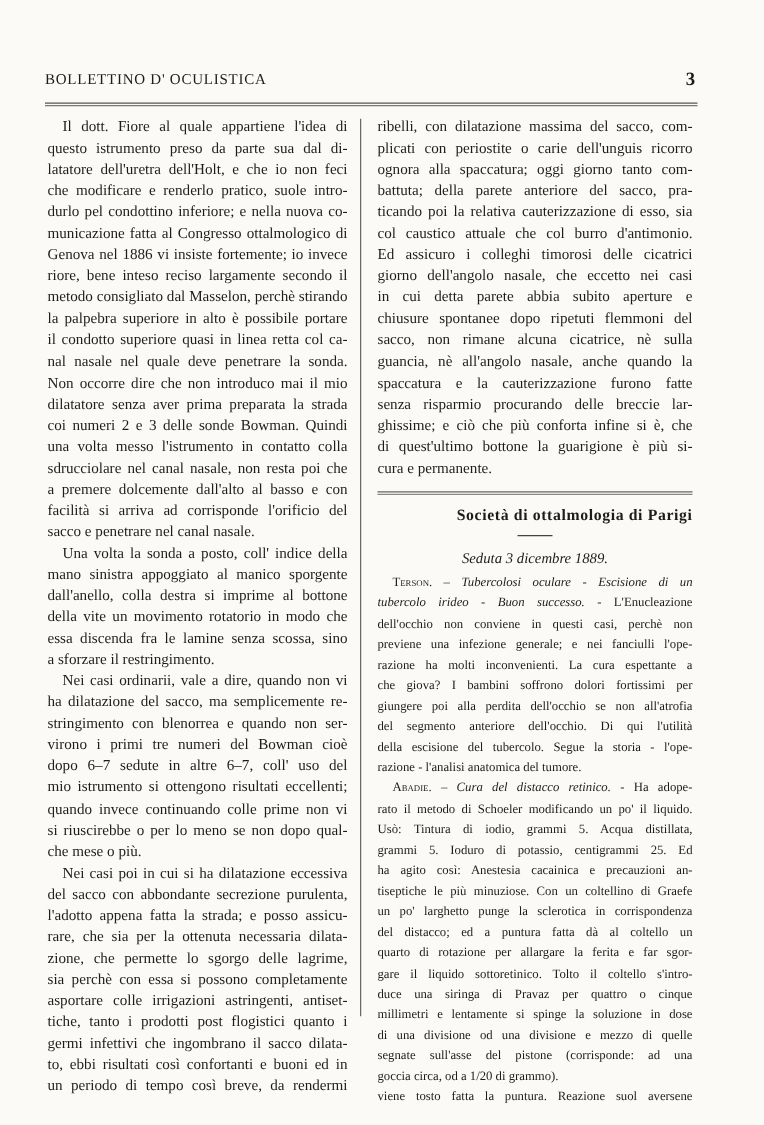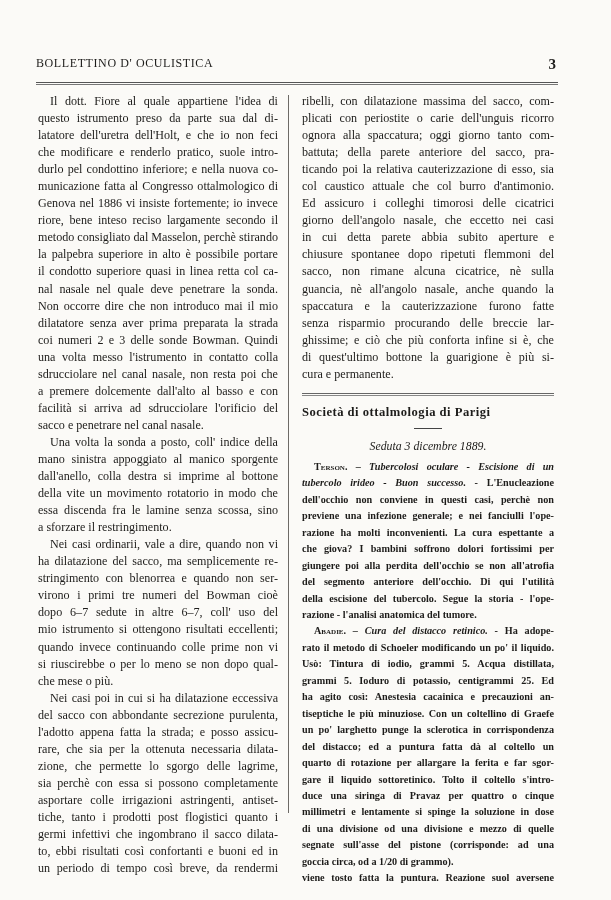--- a/index.html
+++ b/index.html
@@ -33,27 +33,27 @@
     .col {
       position: absolute; top: 93px;
       font-size: 12.1px; line-height: 17.05px;
       text-align: justify;
     }
     .col-left { left: 38px; width: 240px; }
     .col-right { left: 302px; width: 252px; }
     .line { display: block; text-align: justify; text-align-last: justify; white-space: nowrap; overflow: visible; }
     .line.last { text-align-last: left; }
     .line.indent { padding-left: 12px; }
-    .col-right .small { font-size: 10.2px; line-height: 16.45px; font-weight: bold; }
+    .col-right .small { font-size: 10.2px; line-height: 16.45px; }
     .section-rule {
       height: 3px; margin: 10px 0 8px 0;
       border-top: 1px solid #666; border-bottom: 1px solid #888; box-sizing: border-box;
     }
     .section-title {
-      text-align: left; font-weight: bold; font-size: 12.6px;
+      text-align: right; font-weight: bold; font-size: 12.6px;
       letter-spacing: 0.5px; margin-top: 4px;
     }
     .short-rule { width: 28px; height: 1px; background: #444; margin: 7px auto 9px auto; }
     .session-date { text-align: center; font-style: italic; font-size: 11.8px; margin-bottom: 4px; }
     .sc { font-variant: small-caps; }
     .it { font-style: italic; }
   </style>
 </head>
 <body>
 
@@ -76,21 +76,21 @@
   <span class="line">metodo consigliato dal Masselon, perchè stirando</span>
   <span class="line">la palpebra superiore in alto è possibile portare</span>
   <span class="line">il condotto superiore quasi in linea retta col ca-</span>
   <span class="line">nal nasale nel quale deve penetrare la sonda.</span>
   <span class="line">Non occorre dire che non introduco mai il mio</span>
   <span class="line">dilatatore senza aver prima preparata la strada</span>
   <span class="line">coi numeri 2 e 3 delle sonde Bowman. Quindi</span>
   <span class="line">una volta messo l'istrumento in contatto colla</span>
   <span class="line">sdrucciolare nel canal nasale, non resta poi che</span>
   <span class="line">a premere dolcemente dall'alto al basso e con</span>
-  <span class="line">facilità si arriva ad sdrucciolare l'orificio del</span>
+  <span class="line">facilità si arriva ad corrisponde l'orificio del</span>
   <span class="line last">sacco e penetrare nel canal nasale.</span>
   <span class="line indent">Una volta la sonda a posto, coll' indice della</span>
   <span class="line">mano sinistra appoggiato al manico sporgente</span>
   <span class="line">dall'anello, colla destra si imprime al bottone</span>
   <span class="line">della vite un movimento rotatorio in modo che</span>
   <span class="line">essa discenda fra le lamine senza scossa, sino</span>
   <span class="line last">a sforzare il restringimento.</span>
   <span class="line indent">Nei casi ordinarii, vale a dire, quando non vi</span>
   <span class="line">ha dilatazione del sacco, ma semplicemente re-</span>
   <span class="line">stringimento con blenorrea e quando non ser-</span>

